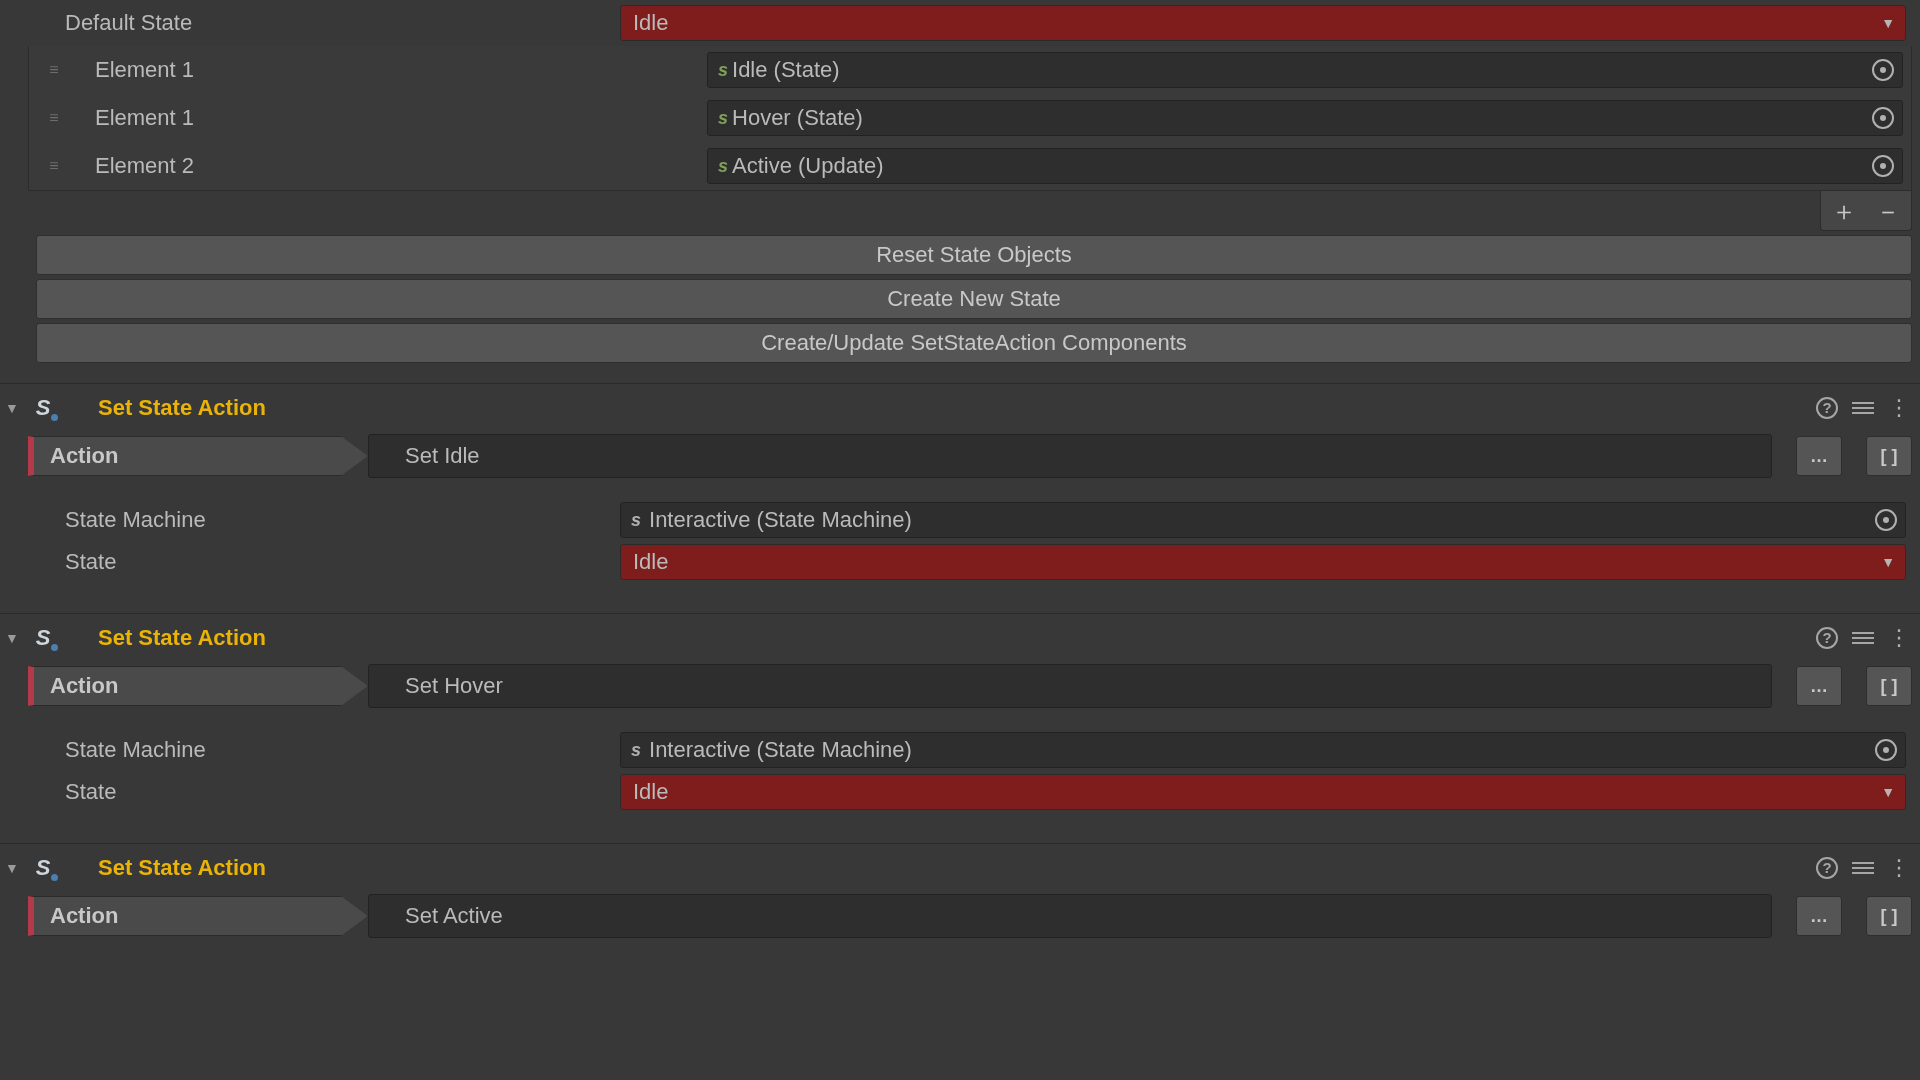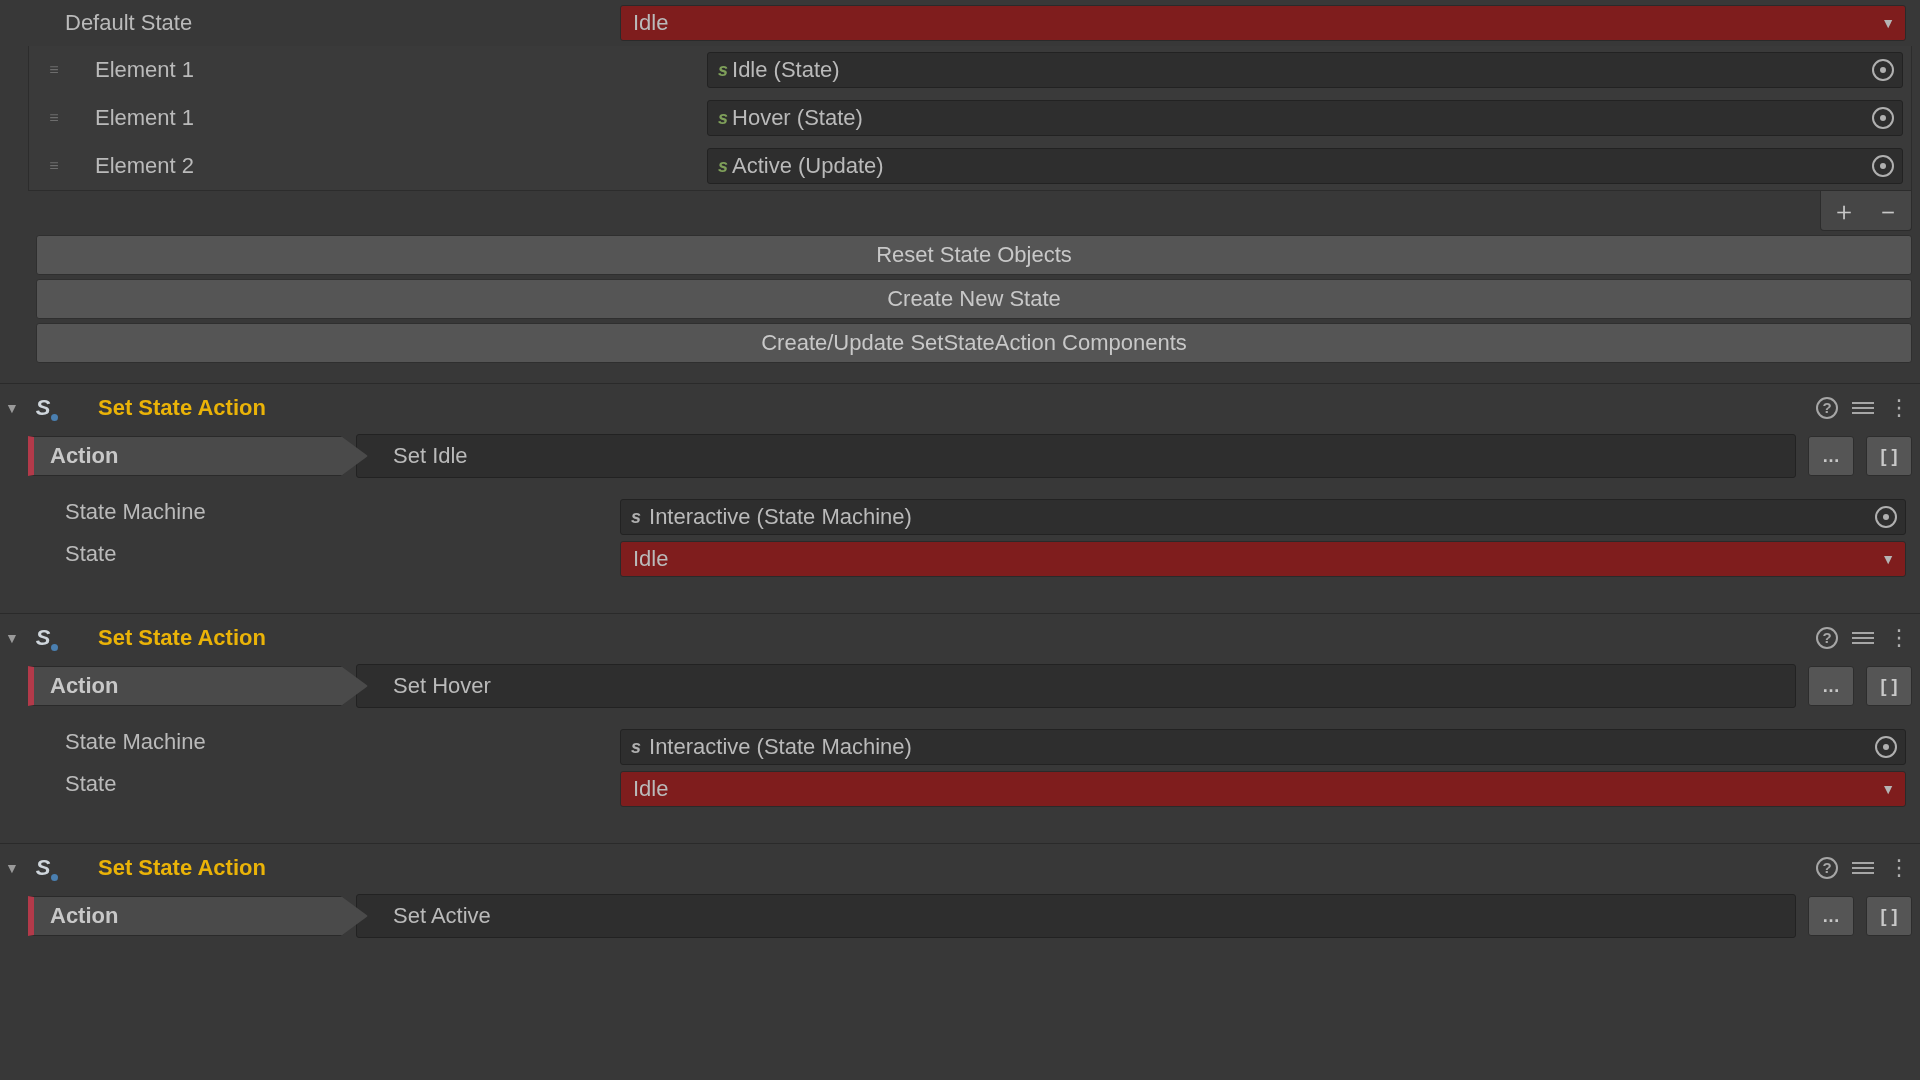--- a/index.html
+++ b/index.html
@@ -201,21 +201,21 @@
   .sliders-icon::before { top: 3px; }
   .sliders-icon::after { bottom: 3px; }
   .sliders-icon .mid { position: absolute; top: 8px; left: 0; right: 0; height: 2px; background: #a6a6a6; }
   .kebab { font-size: 22px; line-height: 0.5; letter-spacing: 0; }
 
   .action-row {
     display: flex;
     align-items: center;
     height: 50px;
     padding: 0 8px 0 28px;
-    gap: 12px;
+    gap: 24px;
     justify-content: flex-end;
   }
   .action-chip {
     background: #4a4a4a;
     border: 1px solid #2a2a2a;
     border-left: 6px solid #b33a4a;
     height: 40px;
     width: 340px;
     display: flex;
     align-items: center;
@@ -245,21 +245,21 @@
     border-radius: 3px;
     display: flex;
     align-items: center;
     justify-content: center;
     color: #c8c8c8;
     font-size: 18px;
     font-weight: bold;
   }
 
   .sub-props { padding: 18px 8px 10px 0; }
-  .sub-row { display: flex; height: 42px; }
+  .sub-row { display: flex; align-items: center; height: 42px; }
   .sub-label { flex: 0 0 620px; padding-left: 65px; }
   .obj-field-lg {
     flex: 1;
     background: #2e2e2e;
     border: 1px solid #222;
     border-radius: 3px;
     height: 36px;
     display: flex;
     align-items: center;
     padding: 0 10px;

